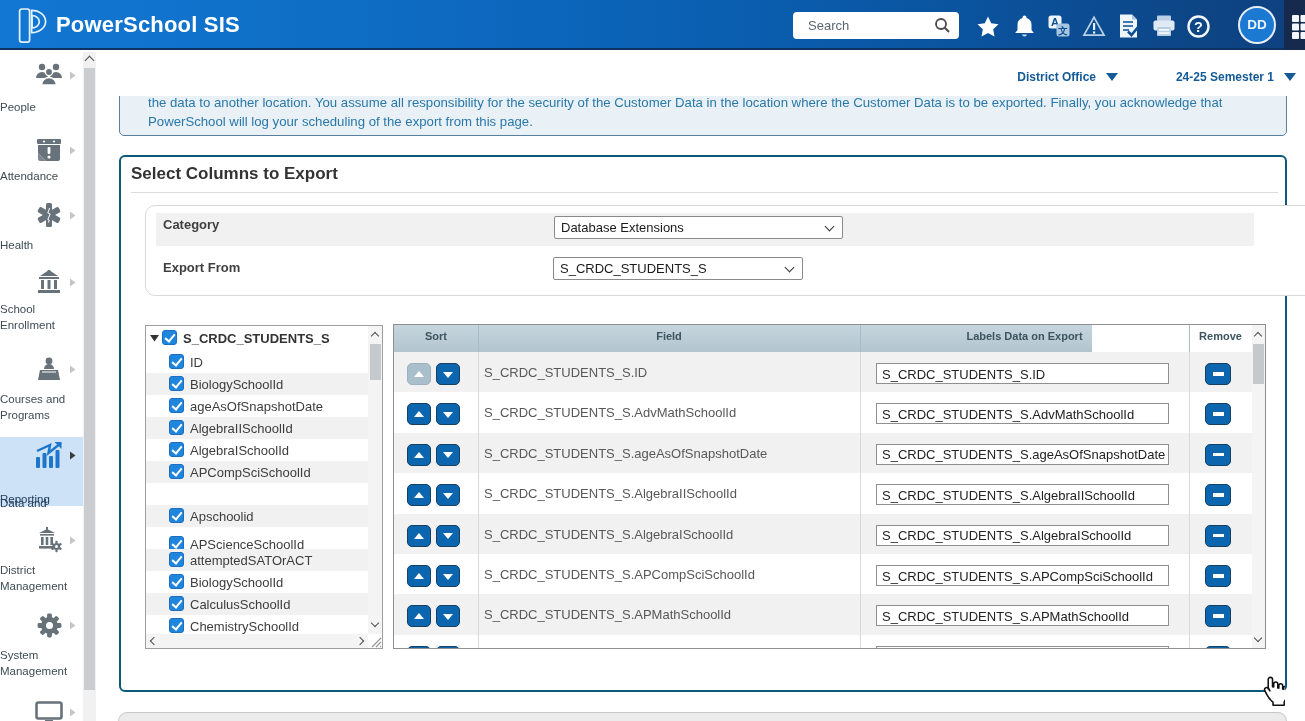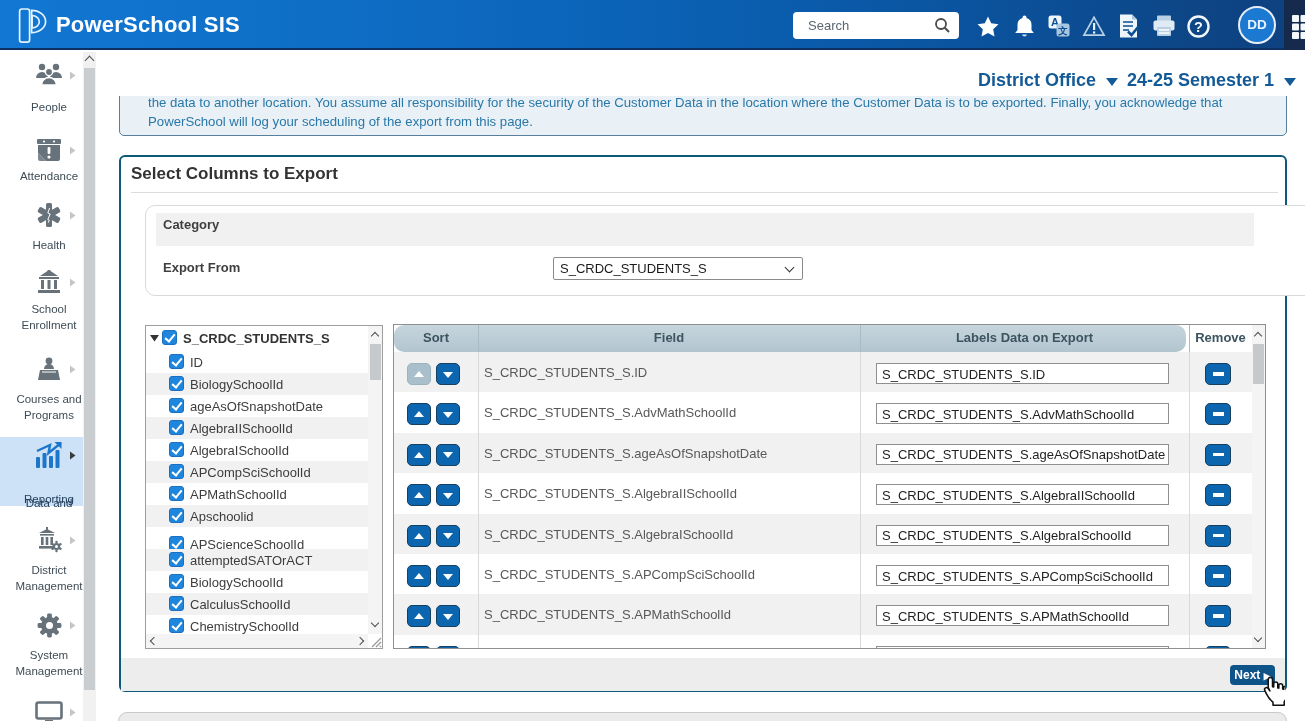--- a/index.html
+++ b/index.html
@@ -10,34 +10,34 @@
   
   #navbar { position:absolute; left:0; top:0; width:1305px; height:50px;
     background:linear-gradient(90deg,#1277d3 0%,#0f70c8 20%,#0c66bb 42%,#0a5bab 62%,#0b4f97 80%,#0d4585 92%,#0e4180 100%);
     border-bottom:2px solid #0d3160; }
   #navstrip { position:absolute; right:0; top:0; width:21px; height:50px; background:#152a4c; }
   #brand { position:absolute; left:56px; top:12px; color:#fff; font-weight:bold;
     font-size:22px; letter-spacing:0.2px; }
   #search { position:absolute; left:793px; top:12px; width:166px; height:27px;
     background:#fff; border-radius:4px; }
   #search span { position:absolute; left:15px; top:6px; color:#5b6770; font-size:13px; }
-  .sbitem { position:absolute; left:0; width:98px; text-align:center; }
+  .sbitem { position:absolute; left:0; width:98px; }
   .sblabel { font-size:11.5px; color:#3f4c55; line-height:15.5px; margin-top:4px; }
   #sbhl { position:absolute; left:0; top:437px; width:83px; height:69px; background:#cde2f6; }
   .sbhl-label { color:#24405c; }
 
   
   #sscroll { position:absolute; left:83px; top:52px; width:13px; height:669px; background:#f1f1f1; }
   #sscroll .up { position:absolute; top:5px; left:3px; width:7px; height:7px;
      border-left:1.8px solid #4e4e4e; border-top:1.8px solid #4e4e4e; transform:rotate(45deg); }
   #sscroll .thumb { position:absolute; top:16px; left:1px; width:11px; height:622px; background:#c9cdd0; }
 
   
   #ctxbar { position:absolute; left:96px; top:50px; width:1209px; height:46px; background:#fff; z-index:6; }
-  .ctxlink { position:absolute; top:20px; color:#135a96; font-weight:bold; font-size:18px; }
+  .ctxlink { position:absolute; top:20px; color:#135a96; font-weight:bold; font-size:12px; }
   .caret { display:inline-block; width:0; height:0; border-left:6.5px solid transparent;
     border-right:6.5px solid transparent; border-top:8px solid #135a96; margin-left:10px; }
 
   
   #alert { position:absolute; left:119px; top:82px; width:1168px; height:54px;
     background:#e9f1f7; border:1px solid #56809e; border-radius:5px; z-index:1;
     color:#2978a8; font-size:13.2px; }
   #alert .l1 { position:absolute; left:28px; top:10px; width:1090px; line-height:19px; }
 
   
@@ -61,22 +61,22 @@
   .lrow.g { background:#f1f1f1; }
   .cb { position:absolute; top:3px; width:15px; height:15px; background:#1f86dd;
     border:1px solid #1a6fc2; border-radius:3px; }
   .cb:after { content:""; position:absolute; left:4px; top:1px; width:4px; height:8px;
     border-right:2px solid #fff; border-bottom:2px solid #fff; transform:rotate(40deg); }
   .ltext { position:absolute; top:3.5px; }
 
   
   #tbl { position:absolute; left:272px; top:167px; width:873px; height:325px;
     border:1px solid #8f8f8f; background:#fff; overflow:hidden; }
-  #thead { position:absolute; left:0; top:0; width:792px; height:27px;
-    background:linear-gradient(#c6d5dd,#b2c5cf); color:#3c545f; font-weight:bold; font-size:13px;border-radius:10px; }
+  #thead { position:absolute; left:0; top:0; width:698px; height:27px;
+    background:linear-gradient(#c6d5dd,#b2c5cf); color:#3c545f; font-weight:bold; font-size:11px; }
   .th { position:absolute; top:5px; text-align:center; }
   .trow { position:absolute; left:0; width:858px; height:40.4px; }
   .trow.g { background:#f1f1f1;text-align:right; }
   .tdiv { position:absolute; top:0; width:1px; height:100%; background:#c3d0d7; }
   .rdiv { position:absolute; top:0; width:1px; height:100%; background:#d9d9d9; }
   .sbtn { position:absolute; width:24px; height:22px; border-radius:5px; background:#0b65af;
     border:1px solid #16405f; }
   .sbtn.dis { background:#a9bfcc; border-color:#9db2bf; }
   .sbtn .tri-up { position:absolute; left:5.5px; top:7px; width:0; height:0;
     border-left:5.5px solid transparent; border-right:5.5px solid transparent; border-bottom:6.5px solid #fff; }
@@ -362,20 +362,24 @@
 
 <div id="panel">
   <div id="ptitle">Select Columns to Export</div>
   <div id="phr"></div>
 
   <div id="fieldbox">
     <div class="frow-gray"></div>
     <div class="flabel" style="left:17px;top:11px">Category</div>
     <div class="flabel" style="left:17px;top:54px">Export From</div>
   </div>
+  <div class="sel" style="left:433px;top:59px;width:289px;height:23px">
+      <span class="st">Database Extensions</span>
+     <span class="abs" style="right:9px;top:6px;width:7px;height:7px;border-right:1.8px solid #333;border-bottom:1.8px solid #333;transform:rotate(45deg)"></span>
+    </div>
   <div class="sel" style="left:432px;top:100px;width:250px;height:23px">
       <span class="st">S_CRDC_STUDENTS_S</span>
      <span class="abs" style="right:9px;top:6px;width:7px;height:7px;border-right:1.8px solid #333;border-bottom:1.8px solid #333;transform:rotate(45deg)"></span>
     </div>
 
   <div id="listbox">
       <div class="lrow" style="top:0;height:25px">
    <svg class="abs" style="left:4px;top:9px" width="9" height="7">
           <path d="M0 0 h9 L4.5 6.5 z" fill="#333"></path>
         </svg>
@@ -398,24 +402,20 @@
     <span class="cb" style="left:23px"></span>
     <span class="ltext" style="left:44px">AlgebraIISchoolId</span>
       </div>
       <div class="lrow " style="top:113px">
     <span class="cb" style="left:23px"></span>
     <span class="ltext" style="left:44px">AlgebraISchoolId</span>
       </div>
       <div class="lrow g" style="top:135px">
     <span class="cb" style="left:23px"></span>
     <span class="ltext" style="left:44px">APCompSciSchoolId</span>
-      </div>
-      <div class="lrow " style="top:157px">
-    <span class="cb" style="left:23px"></span>
-    <span class="ltext" style="left:44px">APMathSchoolId</span>
       </div>
       <div class="lrow g" style="top:179px">
     <span class="cb" style="left:23px"></span>
     <span class="ltext" style="left:44px">Apschoolid</span>
       </div>
       <div class="lrow " style="top:207px">
     <span class="cb" style="left:23px"></span>
     <span class="ltext" style="left:44px">APScienceSchoolId</span>
       </div>
       <div class="lrow " style="top:245px">
@@ -580,22 +580,19 @@
     <div class="rdiv" style="left:84px"></div>
     <div class="rdiv" style="left:466px"></div>
     <div class="rdiv" style="left:795px"></div>
   </div>
       <div class="sb-track" style="left:858px;top:0;width:13px;height:323px"></div>
   <div class="abs" style="left:859px;top:19px;width:11px;height:40px;background:#c6c9cc"></div>
   <div class="chev-up" style="left:861px;top:8px"></div>
   <div class="chev-dn" style="left:861px;top:310px"></div>
     </div>
 
-  <div id="pfooter">
-    <div id="nextbtn">Next <span style="font-size:9px">▶</span></div>
-  </div>
 </div>
 
 <svg class="abs" style="left:1261px;top:675px;z-index:30" width="24" height="31" viewBox="0 0 20 26">
   <path d="M6 10.5 V3.8 a1.8 1.8 0 0 1 3.6 0 v6.1 l1 0.15 V7.6 a1.7 1.7 0 0 1 3.4 0 v3.2 l0.9 0.2 v-2.1 a1.6 1.6 0 0 1 3.2 0 v2.9 l0.9 0.25 v-1.2 a1.5 1.5 0 0 1 3 0 v4.4 c0 2.5-0.6 4.1-1.6 5.7 l-1 1.6 v2.8 h-9.4 v-2.6 c-2.2-1.7-4.1-4.2-5.5-7 l-1.5-3 a1.65 1.65 0 0 1 2.8-1.65 l1.6 2.2 z" fill="#fff" stroke="#111" stroke-width="1.3" stroke-linejoin="round"></path>
 </svg>
 
 <div id="panel2"></div>
 
 </body></html>

